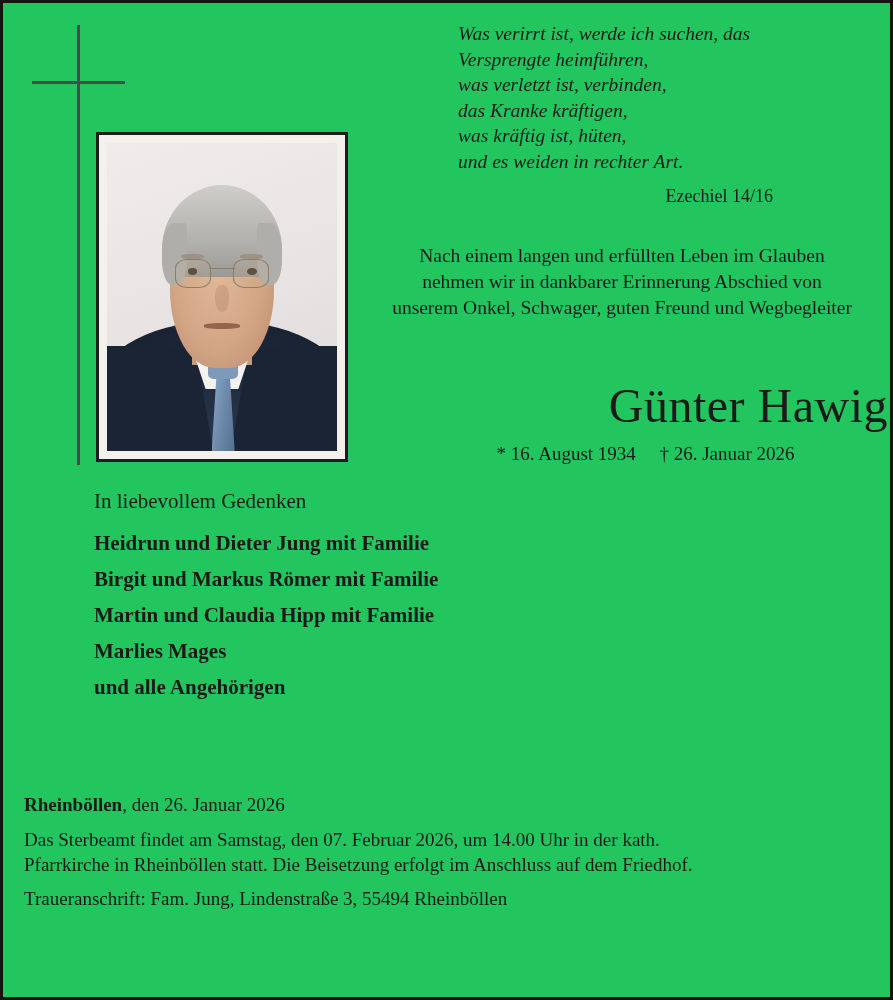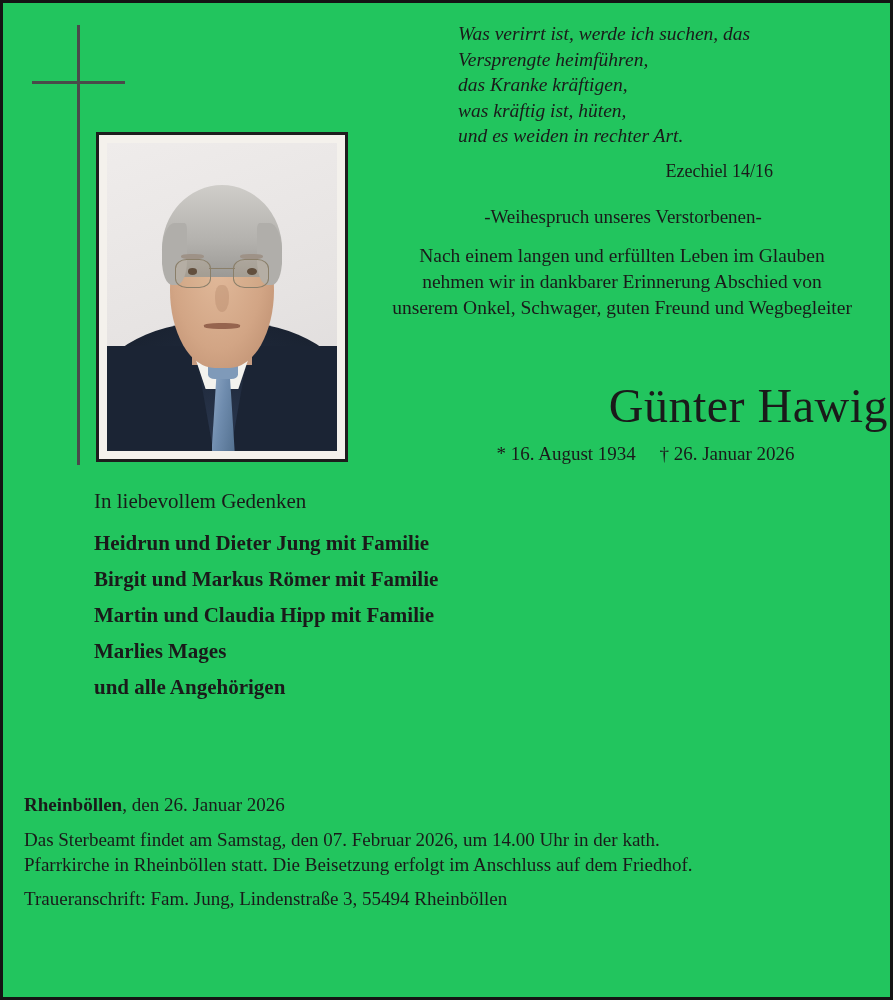--- a/index.html
+++ b/index.html
@@ -378,27 +378,27 @@
       <div class="ph-gl r"></div>
       <div class="ph-gl-bridge"></div>
       <div class="ph-nose"></div>
       <div class="ph-mouth"></div>
     </div>
   </div>
 
   <div class="verse-block">
     <div class="verse-line">Was verirrt ist, werde ich suchen, das</div>
     <div class="verse-line">Versprengte heimführen,</div>
+    <div class="verse-line">was verletzt ist, verbinden,</div>
     <div class="verse-line">das Kranke kräftigen,</div>
     <div class="verse-line">was kräftig ist, hüten,</div>
     <div class="verse-line">und es weiden in rechter Art.</div>
     <div class="verse-ref">Ezechiel 14/16</div>
   </div>
 
-  <div class="weihespruch">-Weihespruch unseres Verstorbenen-</div>
 
   <div class="intro">
     <div>Nach einem langen und erfüllten Leben im Glauben</div>
     <div>nehmen wir in dankbarer Erinnerung Abschied von</div>
     <div>unserem Onkel, Schwager, guten Freund und Wegbegleiter</div>
   </div>
 
   <div class="name-main">Günter Hawig</div>
   <div class="dates">
     <span>* 16. August 1934</span>

